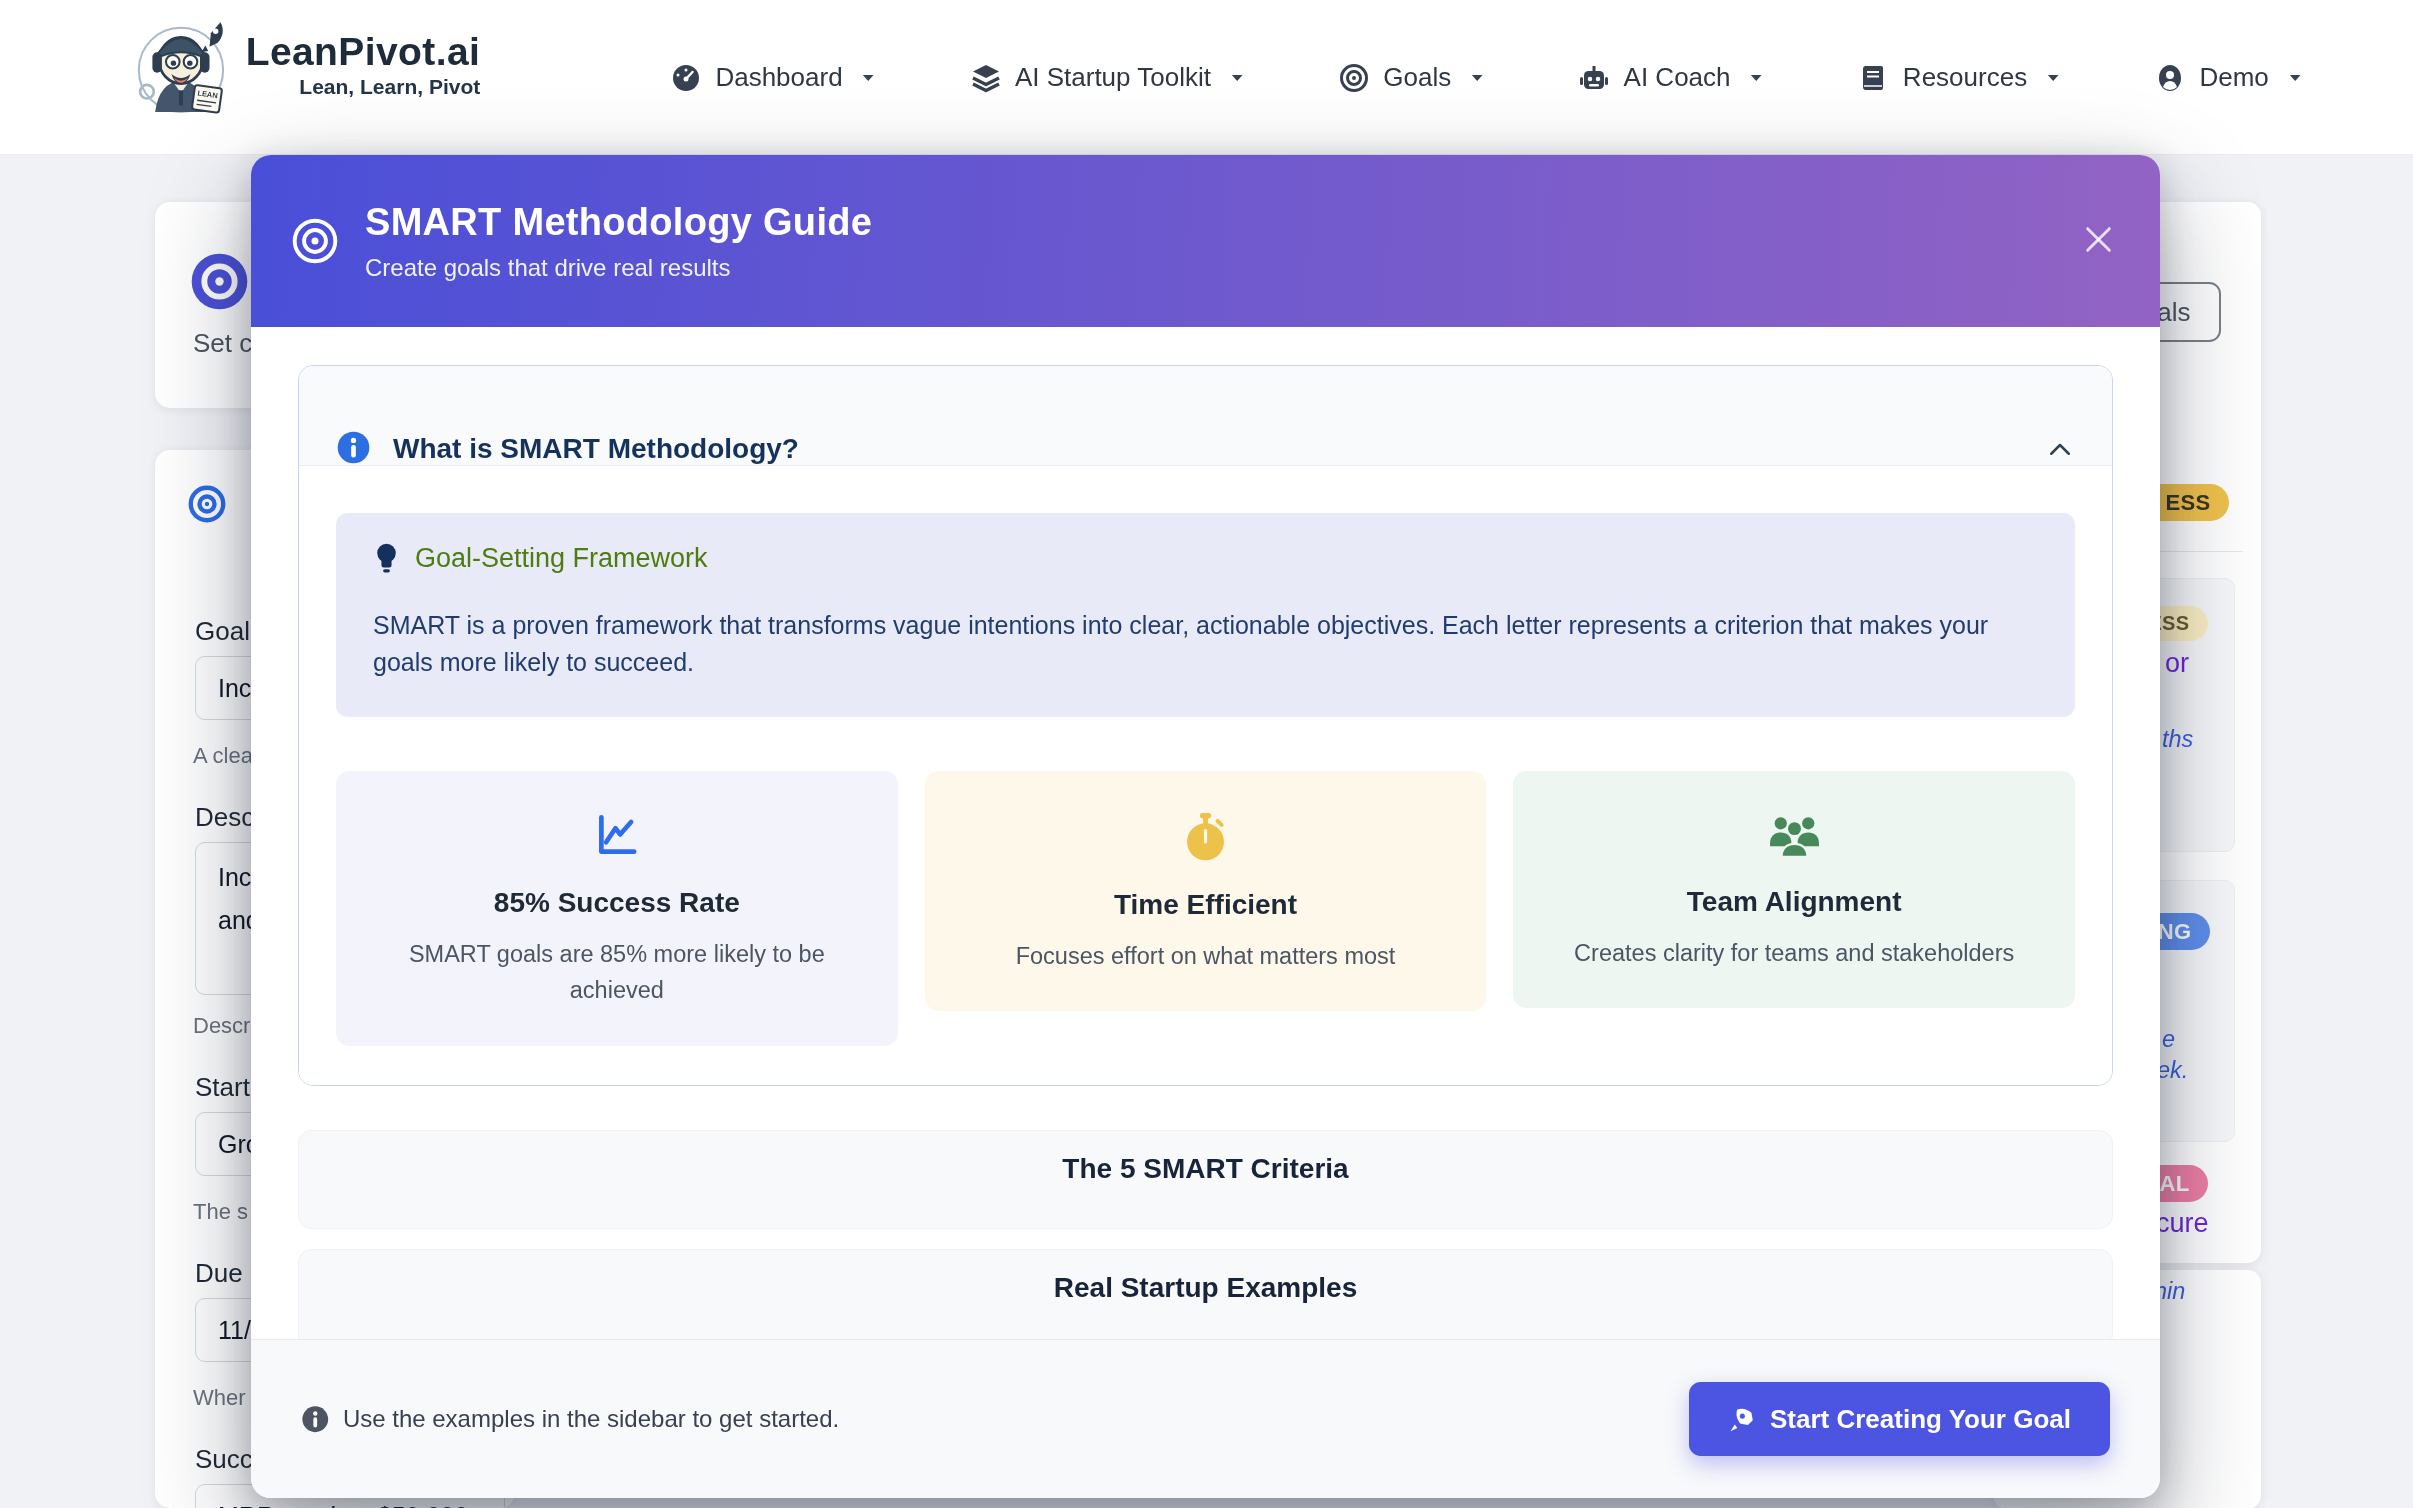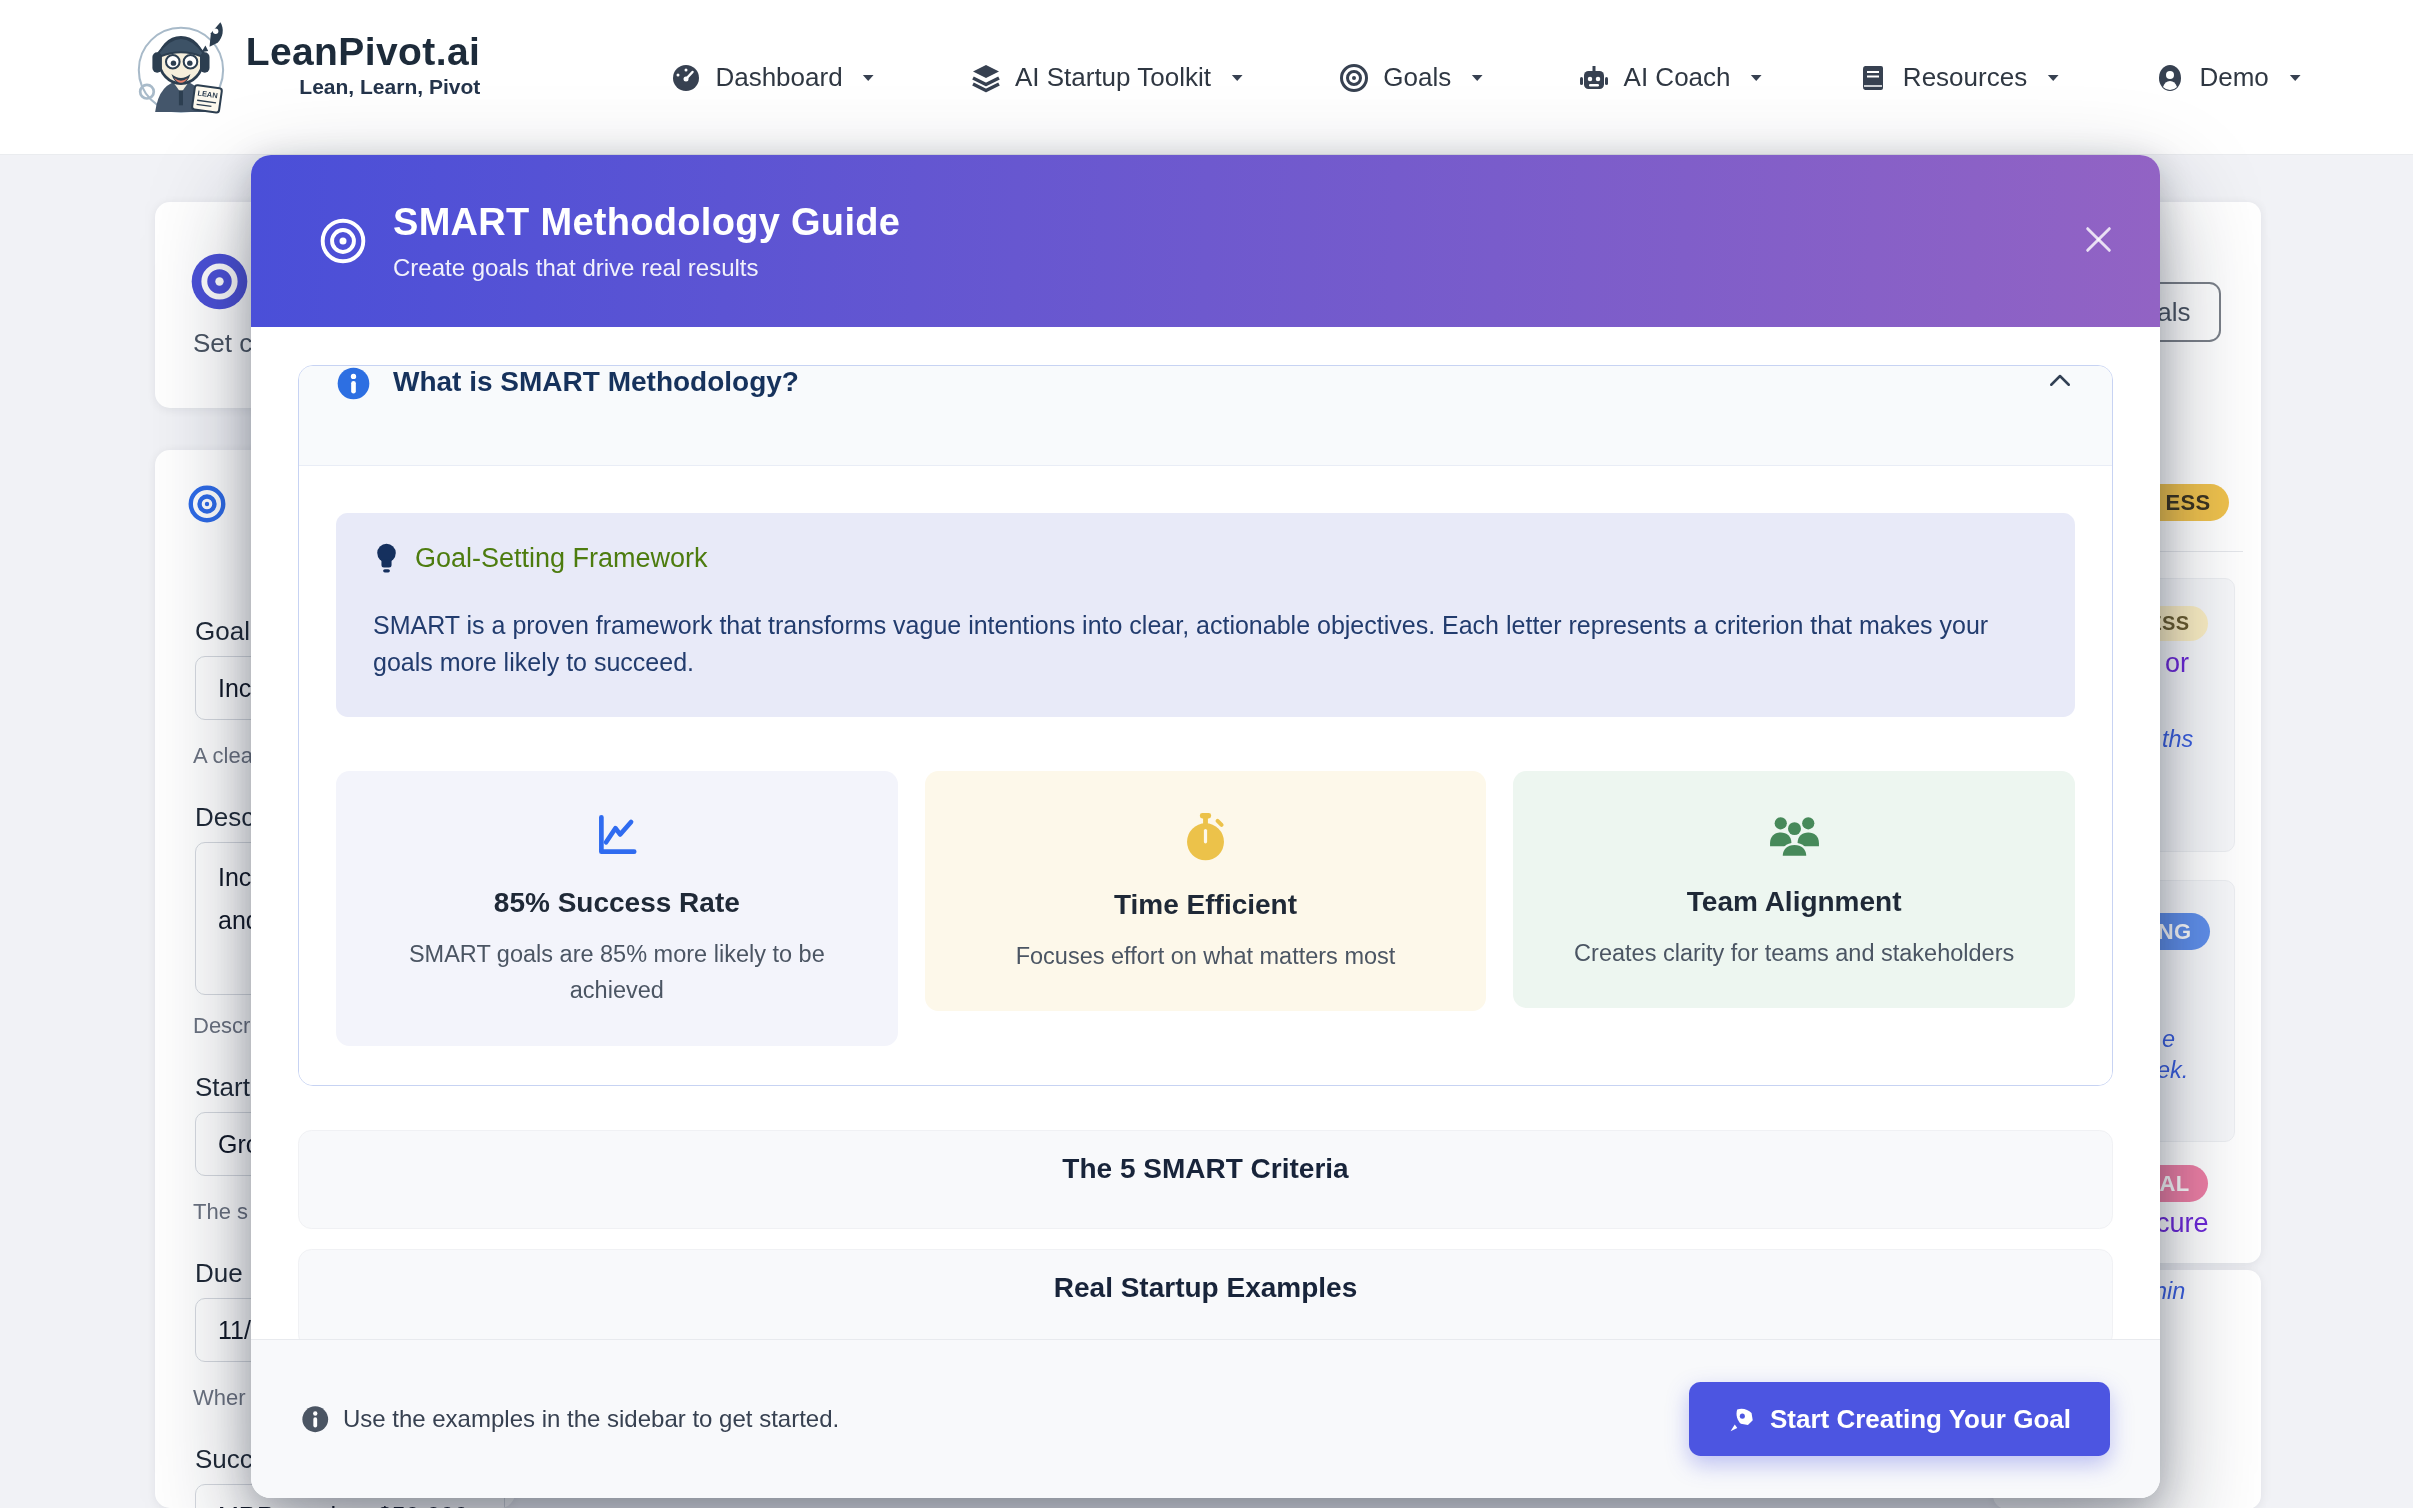--- a/index.html
+++ b/index.html
@@ -42,29 +42,29 @@
           justify-content:flex-end; padding:0 18.4px; font-weight:700; font-size:22px; letter-spacing:0.4px; }
   .mini-card { position:absolute; background:#f7f8fa; border:0.8px solid #edeff2; border-radius:10px; }
   .side-link { position:absolute; font-size:23.5px; font-style:italic; color:#3a5fe2; font-weight:500; }
   .side-text { position:absolute; font-size:27px; color:#6d28d9;text-align:center; }
 
   
   .modal { position:absolute; left:251px; top:155px; width:1909px; height:1343px; background:#fff;
            border-radius:20px; z-index:40; overflow:hidden; display:flex; flex-direction:column;
            box-shadow:0 42px 101px rgba(15,23,42,.38), 0 8.4px 34px rgba(15,23,42,.22); }
   .m-head { flex:0 0 172px; background:linear-gradient(92deg,#4a4fd8 0%,#9263c4 100%);
-            display:flex; align-items:center; padding:0 67px; gap:25px; position:relative; color:#fff; }
+            display:flex; align-items:center; padding:0 39px; gap:25px; position:relative; color:#fff; }
   .m-title { font-size:38px; font-weight:800; letter-spacing:0.3px; }
   .m-sub { font-size:24px; opacity:.92; margin-top:10px; font-weight:400; }
   .m-close { position:absolute; right:37px; top:59px; width:50px; height:50px; background:transparent;
              border:none; cursor:pointer; display:flex; align-items:center; justify-content:center; }
   .m-body { flex:1 1 auto; padding:38px 47px 0; overflow:hidden; background:#fff; }
 
   .acc-open { border:1.7px solid #c7d3f3; border-radius:15px; overflow:hidden; }
-  .acc-open-head { height:99px; background:#f8fafc; display:flex; align-items:flex-start;
+  .acc-open-head { height:99px; background:#f8fafc; display:flex; align-items:flex-end;
                    padding:0 37px; gap:22px; cursor:pointer; }
   .acc-title { font-size:28px; font-weight:700; color:#16325c; }
   .spacer { flex:1; }
   .acc-open-body { background:#fff; border-top:0.8px solid #e9edf6; padding:47px 37px 39px; }
 
   .framework { background:#e8eaf8; border-radius:11.7px; padding:28.5px 37px 35px; }
   .fw-title-row { display:flex; align-items:center; gap:15px; }
   .fw-title { font-size:27px; font-weight:400; color:#4d7c0f; }
   .fw-body { font-size:25px; color:#223c6e; line-height:1.5; margin-top:31px; max-width:1718px; }
 

